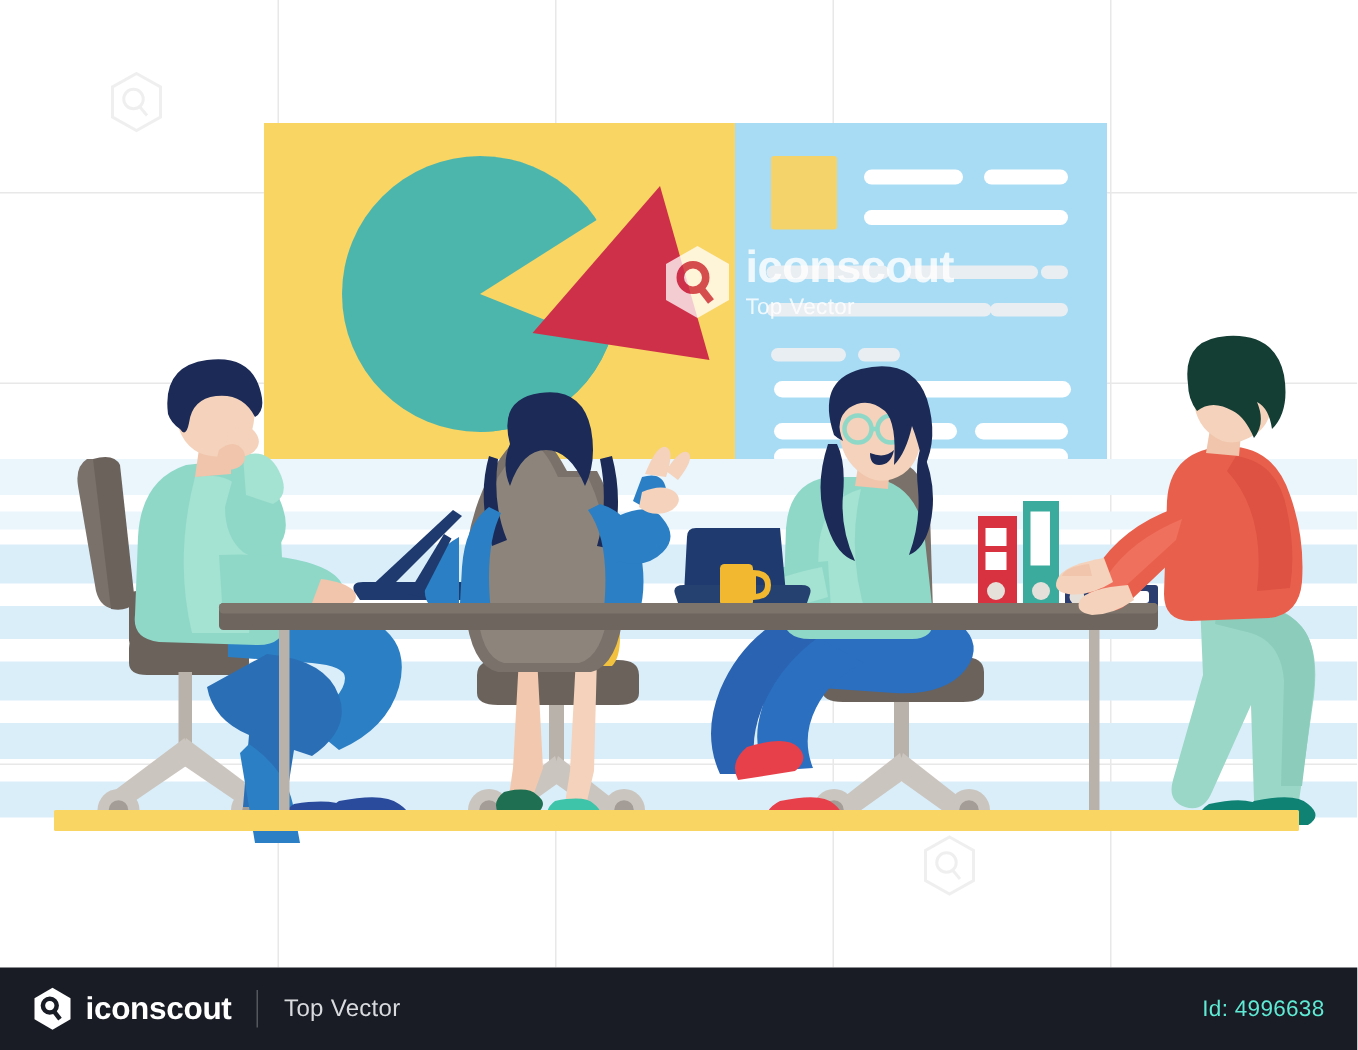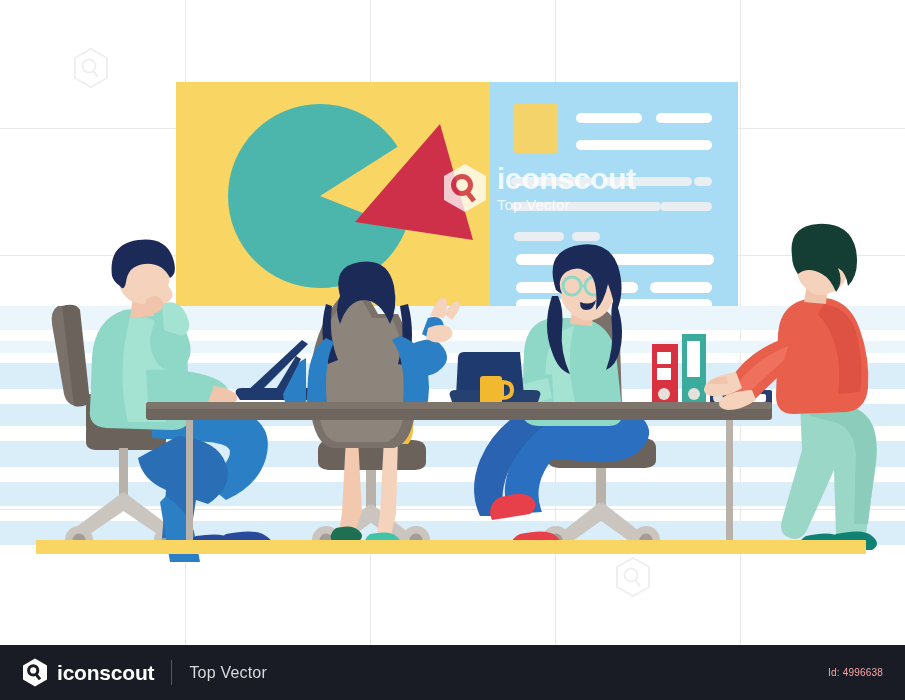--- a/index.html
+++ b/index.html
@@ -62,21 +62,21 @@
     font-size:21px; font-weight:700; color:#ffffff; letter-spacing:-.2px;
   }
   #footer .divider {
     width:1px; height:25px; background:#54575e; margin:0 17px;
   }
   #footer .brand-tag {
     font-size:16px; font-weight:400; color:#d8dade; letter-spacing:.2px;
   }
   #footer .spacer { flex:1; }
   #footer .asset-id {
-    font-size:10px; color:#fca5a5; letter-spacing:.2px;
+    font-size:15px; color:#5eead4; letter-spacing:.2px;
   }
 </style>
 </head>
 <body>
 
 <div id="canvas">
 
   <div class="gridline v" style="left:185px;"></div>
   <div class="gridline v" style="left:370px;"></div>
   <div class="gridline v" style="left:555px;"></div>

